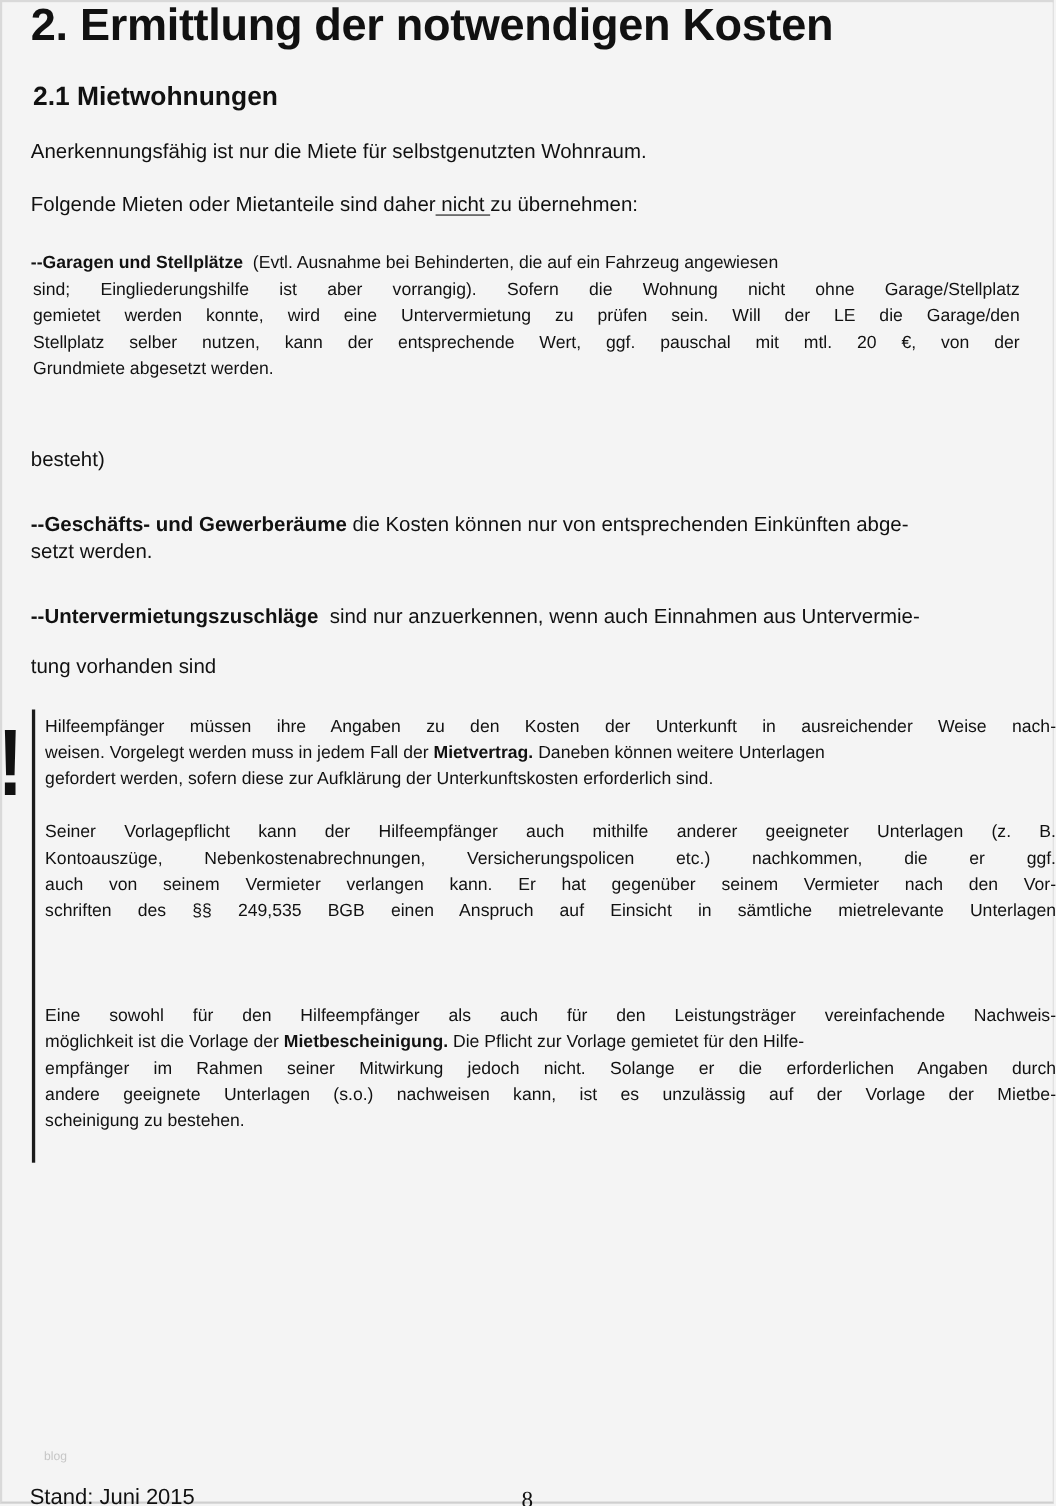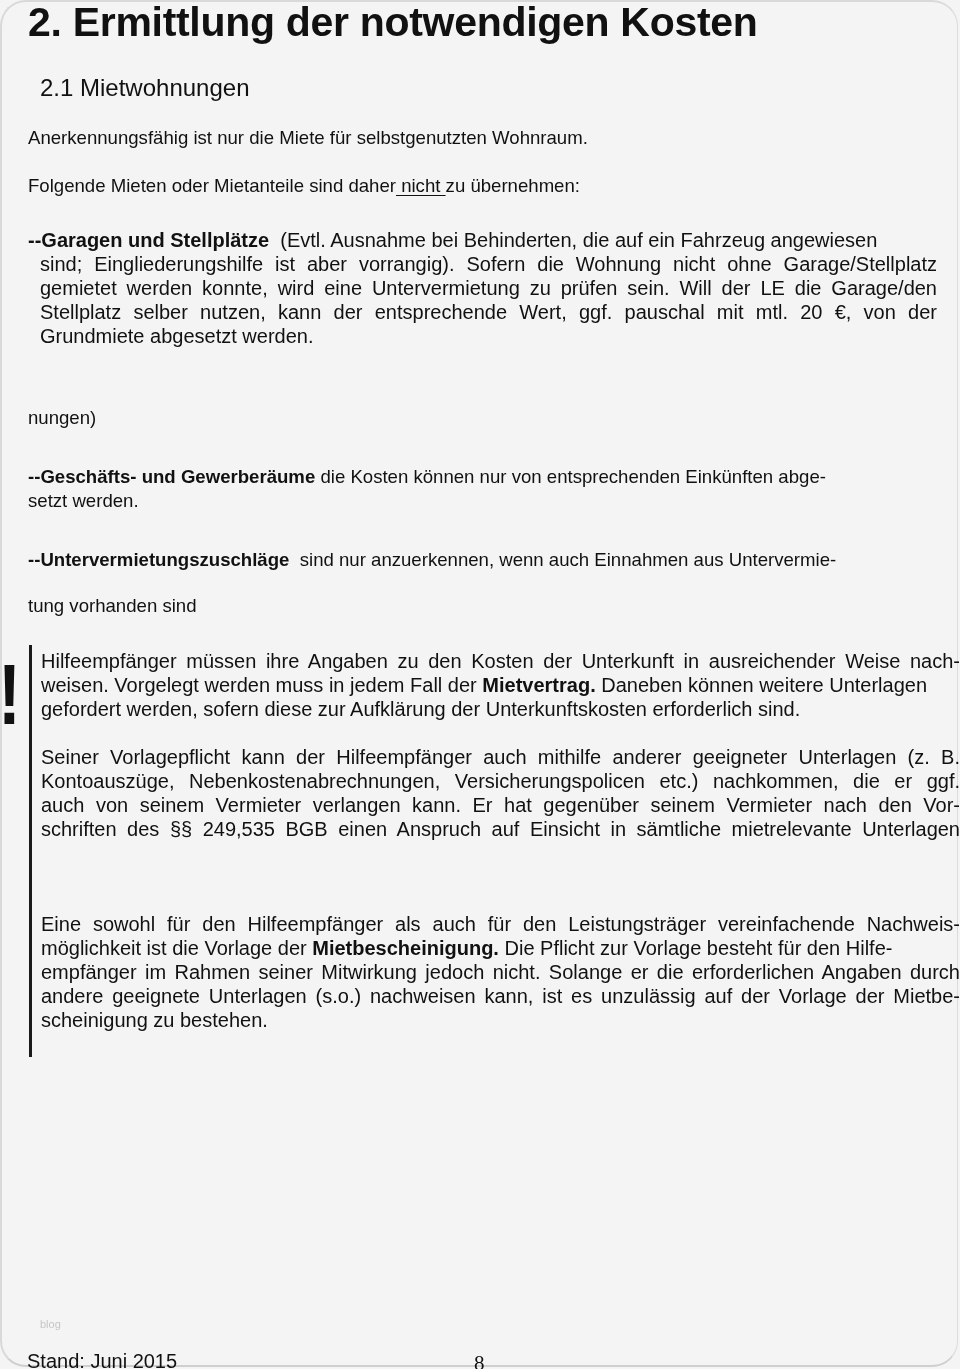--- a/index.html
+++ b/index.html
@@ -19,51 +19,50 @@
       position: absolute;
       left: 0; top: 0;
       width: 958px;
       height: 1367px;
       border-left: 2px solid #d9d9d9;
       border-top: 2px solid #d9d9d9;
       border-right: 1px solid #dcdcdc;
       border-bottom: 2px solid #cfcfcf;
       box-sizing: border-box;
       background: #f4f4f4;
-      border-radius: 26px;
     }
     .h1 {
       position: absolute;
       left: 26px;
       top: -4px;
       font-size: 41px;
       font-weight: bold;
       letter-spacing: -0.3px;
       line-height: 48px;
       white-space: nowrap;
     }
     .h2 {
       position: absolute;
-      left: 38px;
+      left: 28px;
       top: 72px;
       font-size: 24px;
-      font-weight: normal;
+      font-weight: bold;
       line-height: 28px;
       white-space: nowrap;
     }
     .p {
       position: absolute;
       font-size: 18.6px;
       line-height: 24px;
       white-space: nowrap;
     }
     .p.left { left: 26px; }
     .justify-block {
       position: absolute;
-      font-size: 20px;
+      font-size: 16px;
       line-height: 24px;
     }
     .jline {
       display: block;
       text-align: justify;
       text-align-last: justify;
       white-space: nowrap;
       height: 24px;
     }
     .jline.last {
@@ -133,28 +132,28 @@
     <span>Folgende Mieten oder Mietanteile sind daher</span><span class="u"> nicht </span><span>zu übernehmen:</span>
   </div>
 
   <div class="justify-block" style="left:26px; top:226px; width:909px;">
     <span class="jline">
         <span class="flex">
           <span><b>--Garagen und Stellplätze</b><span style="white-space:pre;">  (Evtl. Ausnahme bei Behinderten, die auf ein Fahrzeug angewiesen</span></span>
         </span>
       </span>
   </div>
-  <div class="justify-block" style="left:38px; top:250px; width:897px;">
+  <div class="justify-block" style="left:28px; top:250px; width:897px;">
     <span class="jline">sind; Eingliederungshilfe ist aber vorrangig). Sofern die Wohnung nicht ohne Garage/Stellplatz</span>
     <span class="jline">gemietet werden konnte, wird eine Untervermietung zu prüfen sein. Will der LE die Garage/den</span>
     <span class="jline">Stellplatz selber nutzen, kann der entsprechende Wert, ggf. pauschal mit mtl. 20 €, von der</span>
     <span class="jline last">Grundmiete abgesetzt werden.</span>
   </div>
 
-  <div class="p left" style="top:404px;">nungen)</div>
+  <div class="p left" style="top:404px;">besteht)</div>
 
   <div class="p left" style="top:463px;">
     <b>--Geschäfts- und Gewerberäume</b><span style="white-space:pre;"> die Kosten können nur von entsprechenden Einkünften abge-</span>
   </div>
   <div class="p left" style="top:487px;">setzt werden.</div>
 
   <div class="p left" style="top:546px;">
     <b>--Untervermietungszuschläge</b><span style="white-space:pre;">  sind nur anzuerkennen, wenn auch Einnahmen aus Untervermie-</span>
   </div>
   <div class="p left" style="top:592px;">tung vorhanden sind</div>
@@ -176,21 +175,21 @@
     <span class="jline">Seiner Vorlagepflicht kann der Hilfeempfänger auch mithilfe anderer geeigneter Unterlagen (z. B.</span>
     <span class="jline">Kontoauszüge, Nebenkostenabrechnungen, Versicherungspolicen etc.) nachkommen, die er ggf.</span>
     <span class="jline">auch von seinem Vermieter verlangen kann. Er hat gegenüber seinem Vermieter nach den Vor-</span>
     <span class="jline">schriften des §§ 249,535 BGB einen Anspruch auf Einsicht in sämtliche mietrelevante Unterlagen</span>
   </div>
 
   <div class="justify-block" style="left:39px; top:910px; width:919px;">
     <span class="jline">Eine sowohl für den Hilfeempfänger als auch für den Leistungsträger vereinfachende Nachweis-</span>
     <span class="jline">
         <span class="flex">
-          <span><span style="white-space:pre;">möglichkeit ist die Vorlage der </span><b>Mietbescheinigung.</b><span style="white-space:pre;"> Die Pflicht zur Vorlage besteht für den Hilfe-</span></span>
+          <span><span style="white-space:pre;">möglichkeit ist die Vorlage der </span><b>Mietbescheinigung.</b><span style="white-space:pre;"> Die Pflicht zur Vorlage gemietet für den Hilfe-</span></span>
         </span>
       </span>
     <span class="jline">empfänger im Rahmen seiner Mitwirkung jedoch nicht. Solange er die erforderlichen Angaben durch</span>
     <span class="jline">andere geeignete Unterlagen (s.o.) nachweisen kann, ist es unzulässig auf der Vorlage der Mietbe-</span>
     <span class="jline last">scheinigung zu bestehen.</span>
   </div>
 
   <div class="watermark">blog</div>
 
   <div class="footer-left">Stand: Juni 2015</div>

